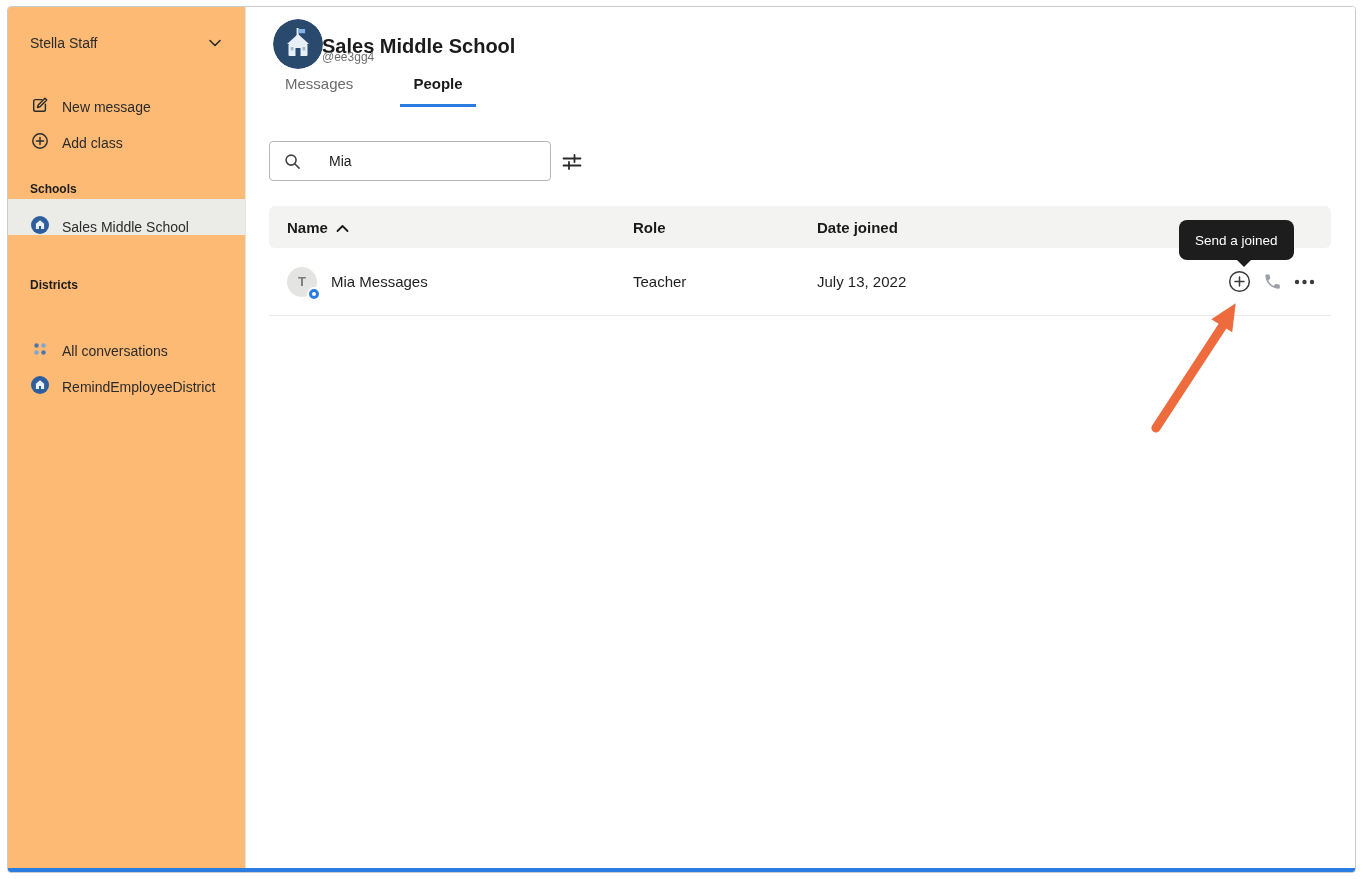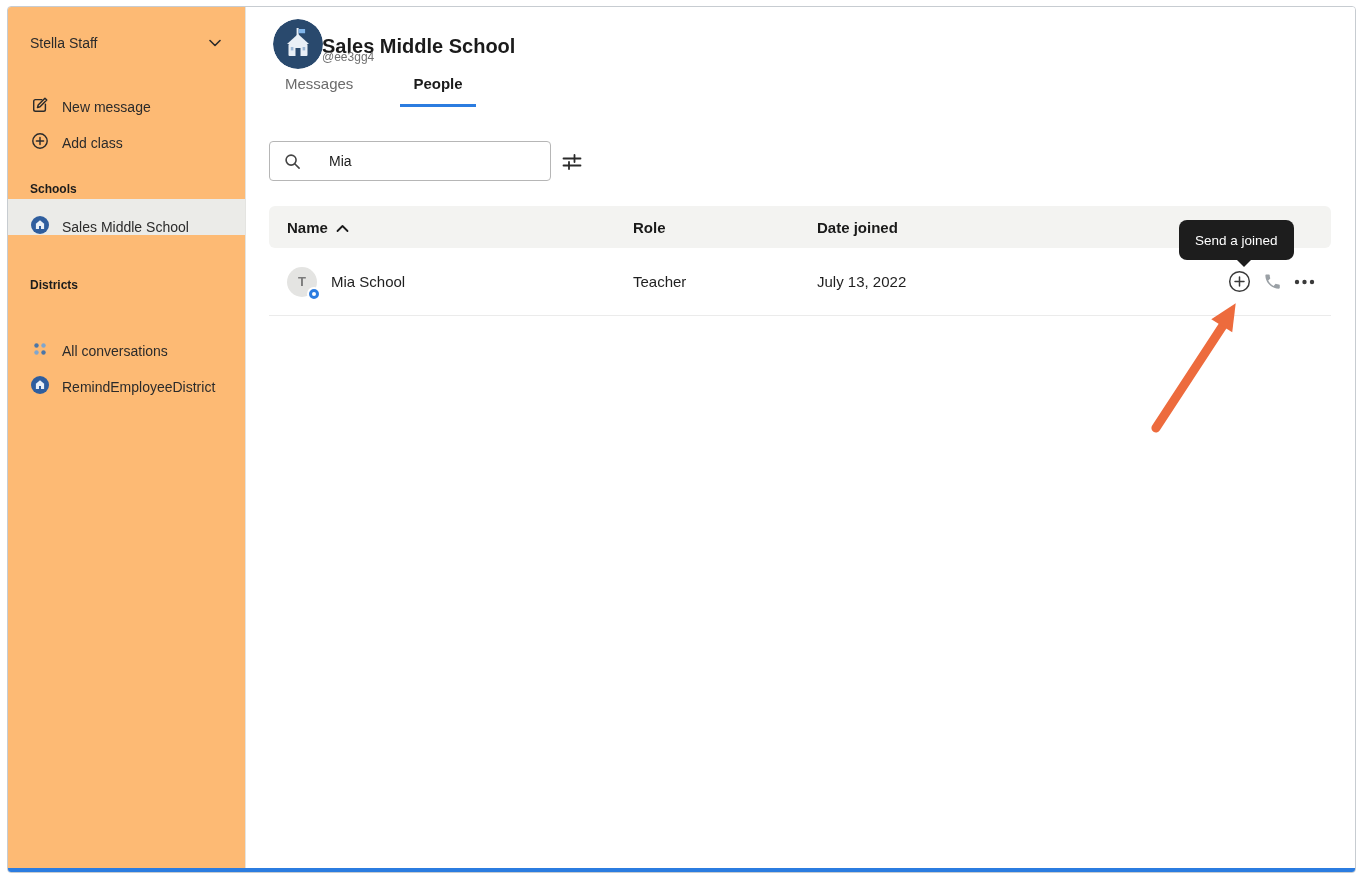--- a/index.html
+++ b/index.html
@@ -248,21 +248,21 @@
         <div>Date joined</div>
         <div></div>
       </div>
 
       <div class="trow tgrid">
         <div class="cell-name">
           <span class="avatar">
             <span>T</span>
             <span class="avatar-badge"></span>
           </span>
-          <span>Mia School</span>
+          <span>Mia Messages</span>
         </div>
         <div>Teacher</div>
         <div>July 13, 2022</div>
         <div class="row-actions">
           <button class="action-btn">
             <svg width="23" height="23" viewBox="0 0 23 23" fill="none" stroke="#3a3a3a" stroke-width="1.5" stroke-linecap="round">
               <circle cx="11.5" cy="11.5" r="9.8"></circle>
                 <path d="M11.5 7 v9 M7 11.5 h9"></path>
             </svg>
           </button>

